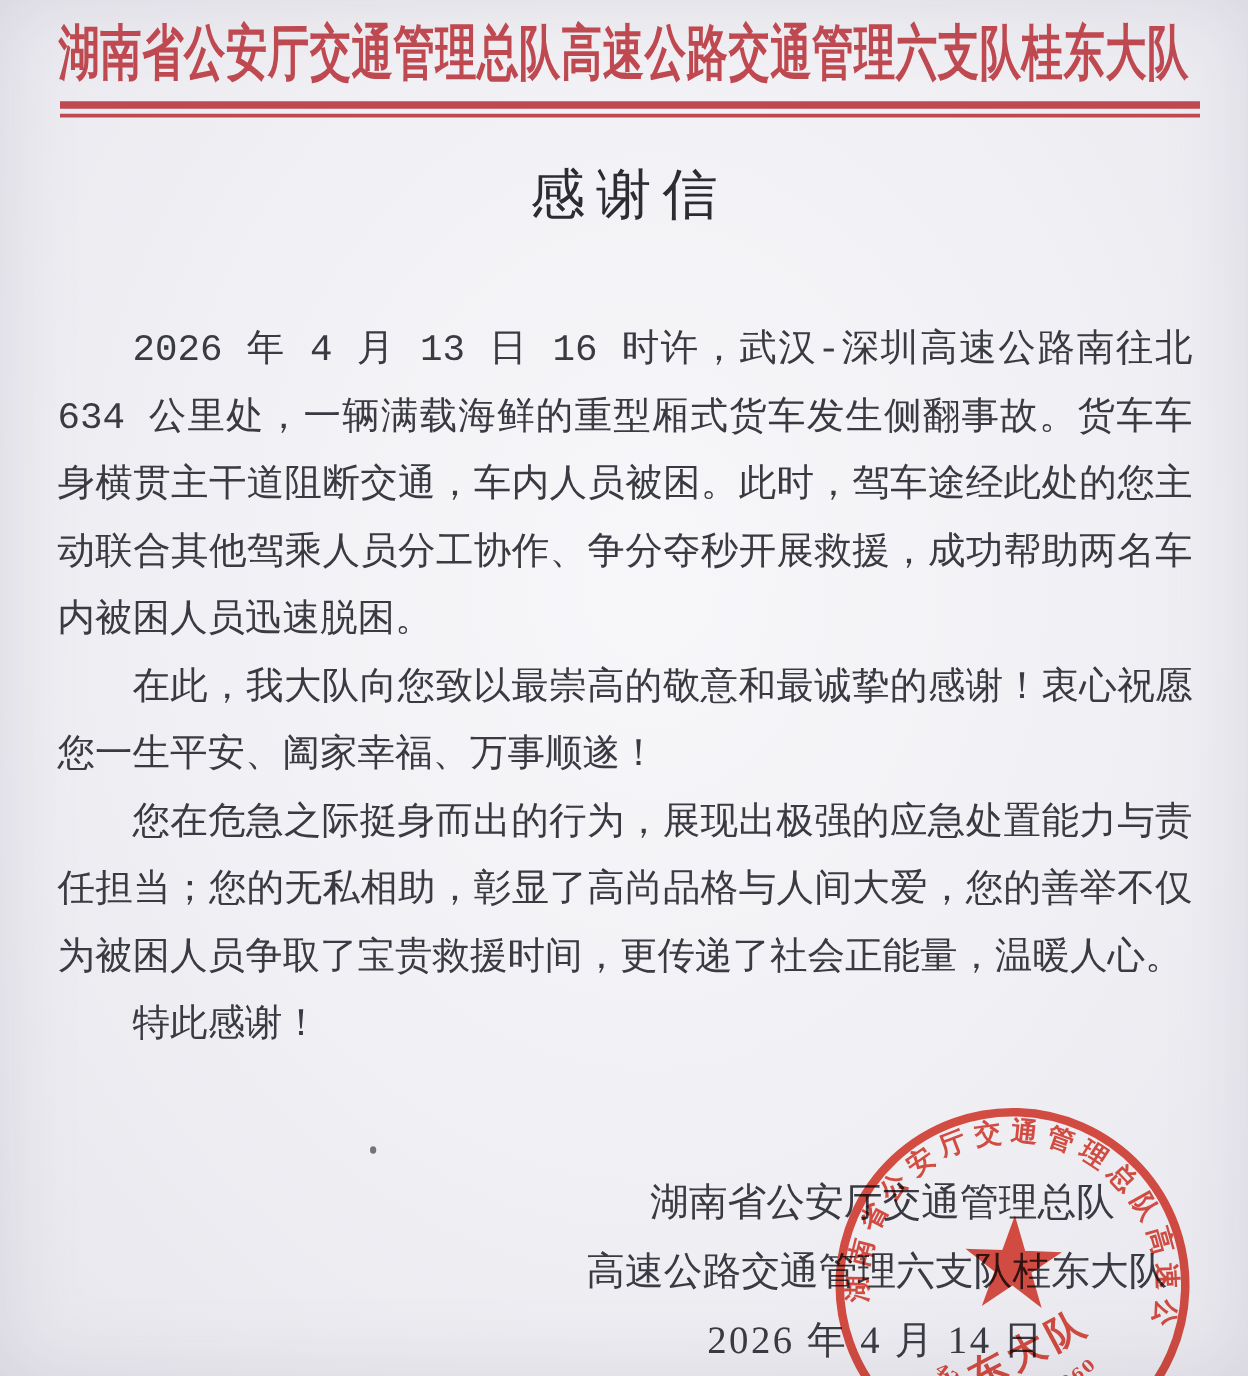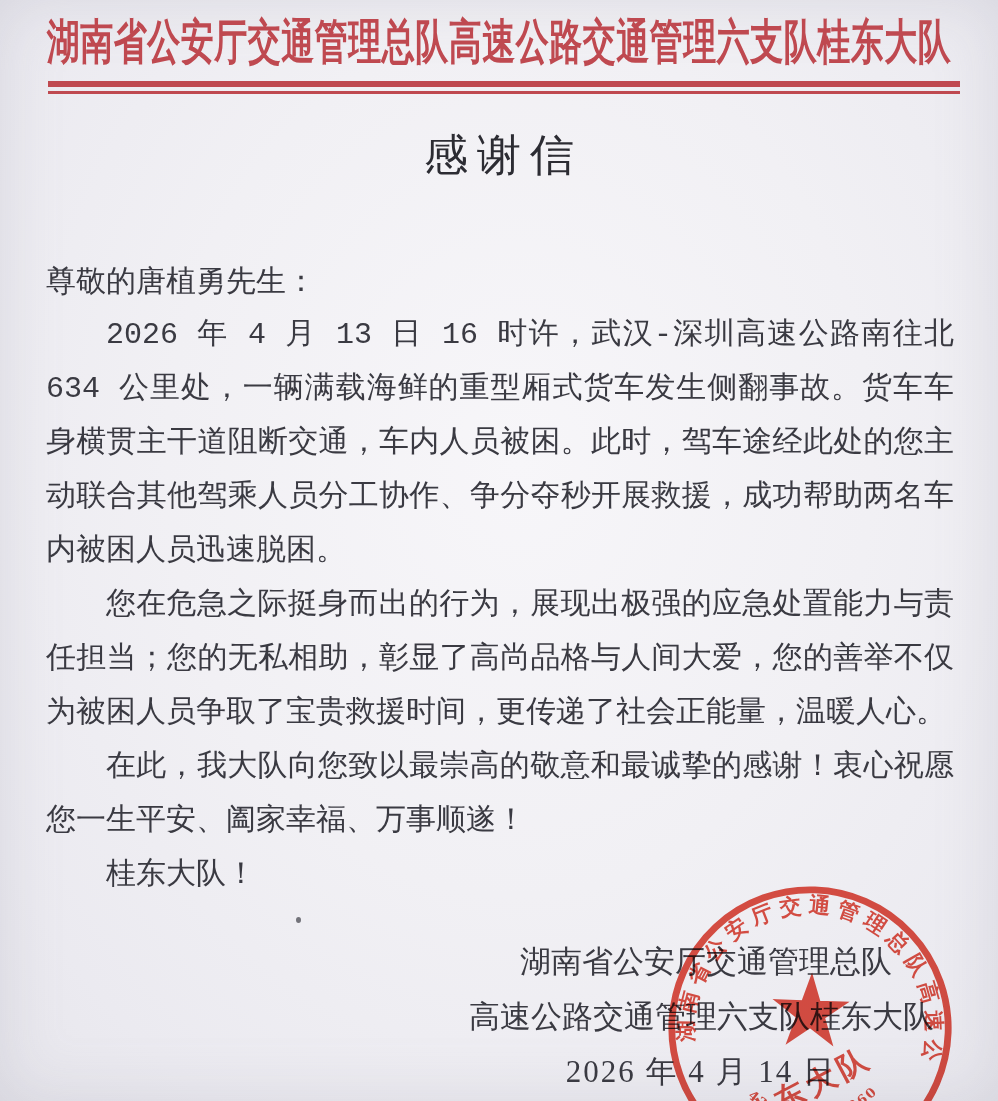--- a/index.html
+++ b/index.html
@@ -87,25 +87,24 @@
   <div class="letterhead">
     <span class="letterhead-text">湖南省公安厅交通管理总队高速公路交通管理六支队桂东大队</span>
   </div>
 
   <div class="rule rule-thick"></div>
   <div class="rule rule-thin"></div>
 
   <h1 class="title">感谢信</h1>
 
   <div class="body">
-    <p class="salutation">尊敬的唐植勇先生：</p>
     <p class="para">2026 年 4 月 13 日 16 时许，武汉-深圳高速公路南往北 634 公里处，一辆满载海鲜的重型厢式货车发生侧翻事故。货车车身横贯主干道阻断交通，车内人员被困。此时，驾车途经此处的您主动联合其他驾乘人员分工协作、争分夺秒开展救援，成功帮助两名车内被困人员迅速脱困。</p>
+    <p class="para">在此，我大队向您致以最崇高的敬意和最诚挚的感谢！衷心祝愿您一生平安、阖家幸福、万事顺遂！</p>
     <p class="para">您在危急之际挺身而出的行为，展现出极强的应急处置能力与责任担当；您的无私相助，彰显了高尚品格与人间大爱，您的善举不仅为被困人员争取了宝贵救援时间，更传递了社会正能量，温暖人心。</p>
-    <p class="para">在此，我大队向您致以最崇高的敬意和最诚挚的感谢！衷心祝愿您一生平安、阖家幸福、万事顺遂！</p>
-    <p class="para">桂东大队！</p>
+    <p class="para">特此感谢！</p>
   </div>
 
   <div class="signature">
     <div class="sig-org1">湖南省公安厅交通管理总队</div>
     <div class="sig-org2">高速公路交通管理六支队桂东大队</div>
     <div class="sig-date">2026 年 4 月 14 日</div>
   </div>
 
   <div class="seal">
     <svg viewBox="0 0 300 300">

